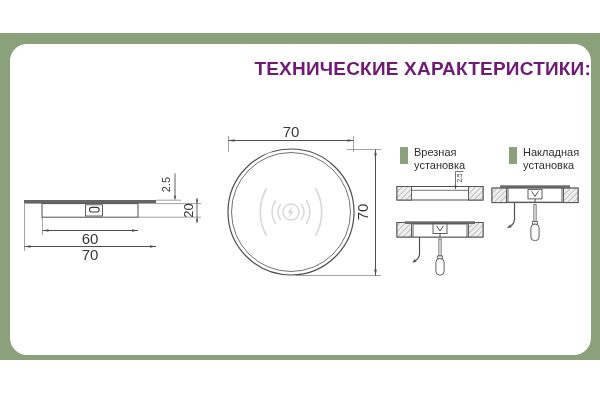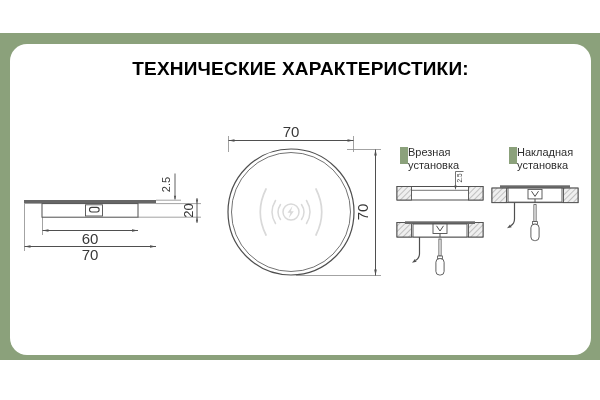--- a/index.html
+++ b/index.html
@@ -3,30 +3,30 @@
 <meta charset="utf-8">
 <style>
   html,body{margin:0;padding:0}
   body{
     width:600px;height:400px;position:relative;background:#ffffff;
     font-family:"Liberation Sans",sans-serif;overflow:hidden;
   }
   .band{position:absolute;left:0;top:33px;width:600px;height:327px;background:#8ba17b}
   .card{position:absolute;left:10px;top:44px;width:581px;height:311px;background:#ffffff;border-radius:17px}
   .title{
-    position:absolute;left:0;right:0;top:14px;text-align:center;
-    font-size:19px;font-weight:700;color:#000000;letter-spacing:.2px;
+    position:absolute;left:0;right:0;top:14px;text-align:right;
+    font-size:19px;font-weight:700;color:#701a75;letter-spacing:.2px;
   }
   svg.overlay{position:absolute;left:0;top:0;width:600px;height:400px}
   svg text{fill:#383838;stroke:none;text-anchor:middle;font-family:"Liberation Sans",sans-serif}
   .t15{font-size:15px}
   .t13{font-size:13px}
   .t11{font-size:11px}
   .t6{font-size:6.5px}
-  .install-label{position:absolute;display:flex;}
+  .install-label{position:absolute;display:flex;gap:6px}
   .bullet{width:8px;height:17px;background:#8ba17b;flex:none;margin-top:1px}
   .il-text{font-size:11px;line-height:13px;color:#2e2e2e;white-space:nowrap}
 </style>
 </head>
 <body>
 
 <div class="band"></div>
 
 <div class="card">
   <div class="title">ТЕХНИЧЕСКИЕ ХАРАКТЕРИСТИКИ:</div>

